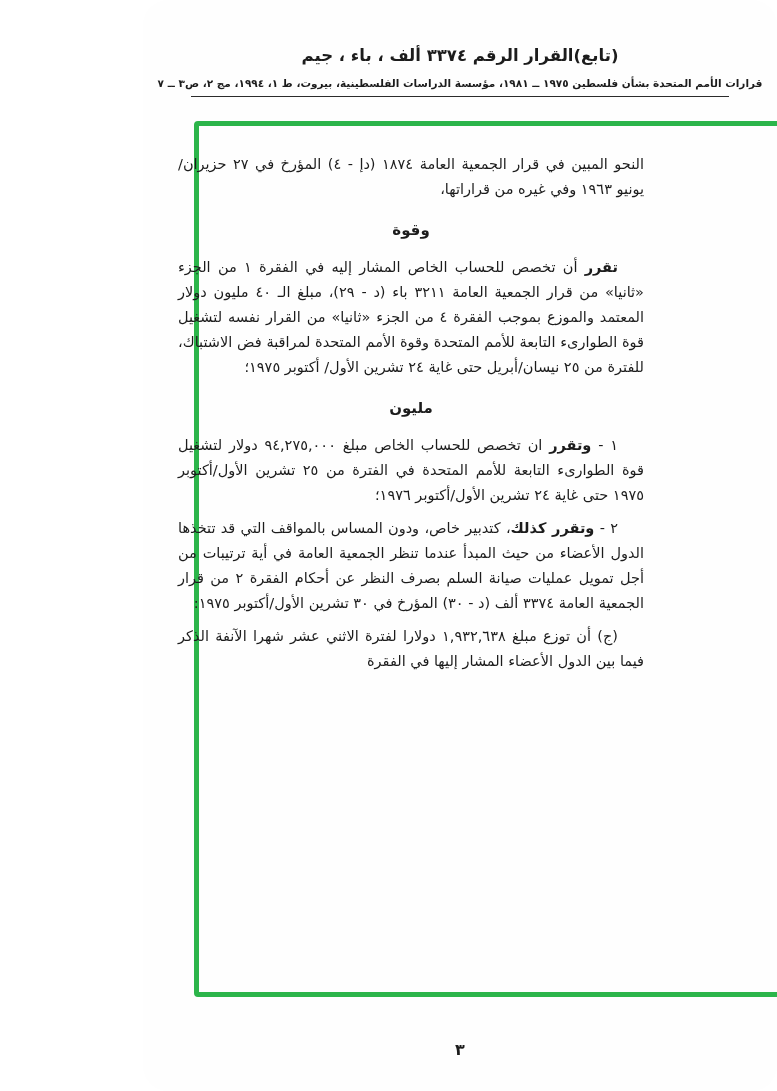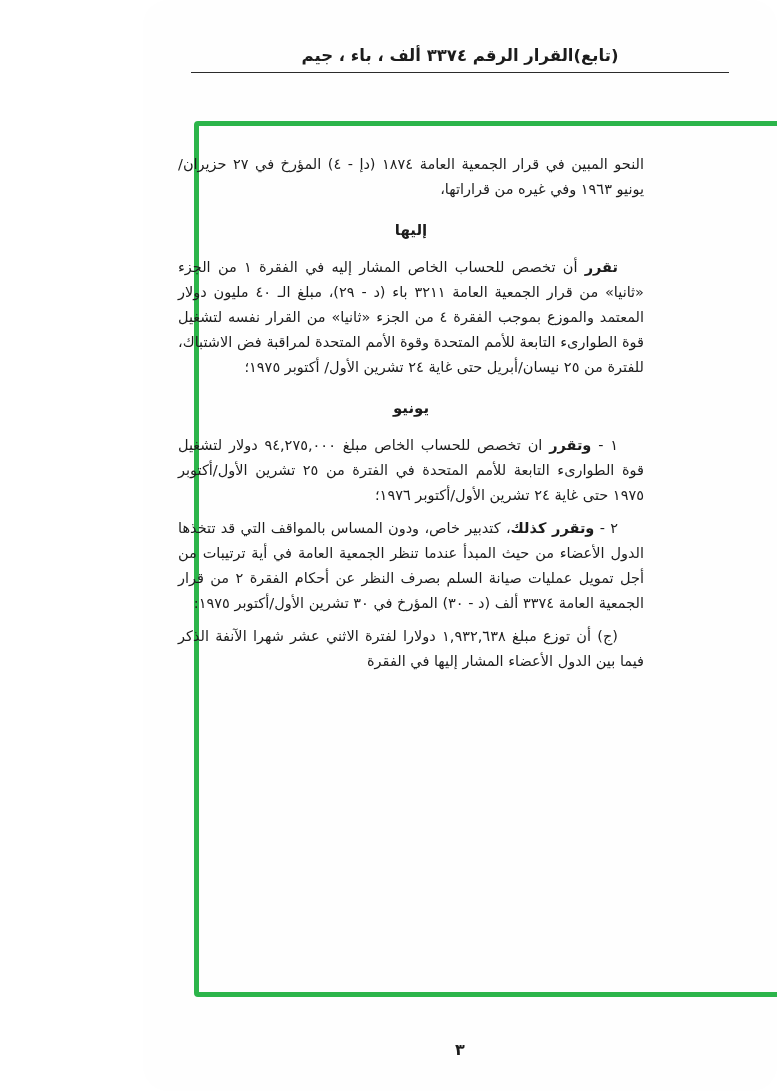--- a/index.html
+++ b/index.html
@@ -49,34 +49,35 @@
     text-align: center; font-weight: bold; font-size: 16px;
   }
 </style>
 </head>
 <body>
 
 <div class="page">
 
   <header class="doc-header">
     <div class="doc-title">(تابع)القرار الرقم ٣٣٧٤ ألف ، باء ، جيم</div>
+    <div class="doc-source">قرارات الأمم المتحدة بشأن فلسطين ١٩٧٥ ــ ١٩٨١، مؤسسة الدراسات الفلسطينية، بيروت، ط ١، ١٩٩٤، مج ٢، ص٣ ــ ٧</div>
     <div class="header-rule"></div>
   </header>
 
   <div class="highlight-box" style="border-color: rgb(44, 181, 74);"></div>
 
   <main class="content">
 
     <p class="para no-indent">النحو المبين في قرار الجمعية العامة ١٨٧٤ (دإ - ٤) المؤرخ في ٢٧ حزيران/يونيو ١٩٦٣ وفي غيره من قراراتها،</p>
 
-    <h2 class="section-heading">إليها</h2>
+    <h2 class="section-heading">وقوة</h2>
 
     <p class="para"><b class="lead">تقرر</b><span> أن تخصص للحساب الخاص المشار إليه في الفقرة ١ من الجزء «ثانيا» من قرار الجمعية العامة ٣٢١١ باء (د - ٢٩)، مبلغ الـ ٤٠ مليون دولار المعتمد والموزع بموجب الفقرة ٤ من الجزء «ثانيا» من القرار نفسه لتشغيل قوة الطوارىء التابعة للأمم المتحدة وقوة الأمم المتحدة لمراقبة فض الاشتباك، للفترة من ٢٥ نيسان/أبريل حتى غاية ٢٤ تشرين الأول/ أكتوبر ١٩٧٥؛</span></p>
 
-    <h2 class="section-heading">يونيو</h2>
+    <h2 class="section-heading">مليون</h2>
 
     <p class="para"><span>١ - </span><b class="lead">وتقرر</b><span> ان تخصص للحساب الخاص مبلغ ٩٤,٢٧٥,٠٠٠ دولار لتشغيل قوة الطوارىء التابعة للأمم المتحدة في الفترة من ٢٥ تشرين الأول/أكتوبر ١٩٧٥ حتى غاية ٢٤ تشرين الأول/أكتوبر ١٩٧٦؛</span></p>
 
     <p class="para"><span>٢ - </span><b class="lead">وتقرر كذلك</b><span>، كتدبير خاص، ودون المساس بالمواقف التي قد تتخذها الدول الأعضاء من حيث المبدأ عندما تنظر الجمعية العامة في أية ترتيبات من أجل تمويل عمليات صيانة السلم بصرف النظر عن أحكام الفقرة ٢ من قرار الجمعية العامة ٣٣٧٤ ألف (د - ٣٠) المؤرخ في ٣٠ تشرين الأول/أكتوبر ١٩٧٥:</span></p>
 
 
 
     <p class="para">(ج) أن توزع مبلغ ١,٩٣٢,٦٣٨ دولارا لفترة الاثني عشر شهرا الآنفة الذكر فيما بين الدول الأعضاء المشار إليها في الفقرة</p>
 
   </main>

